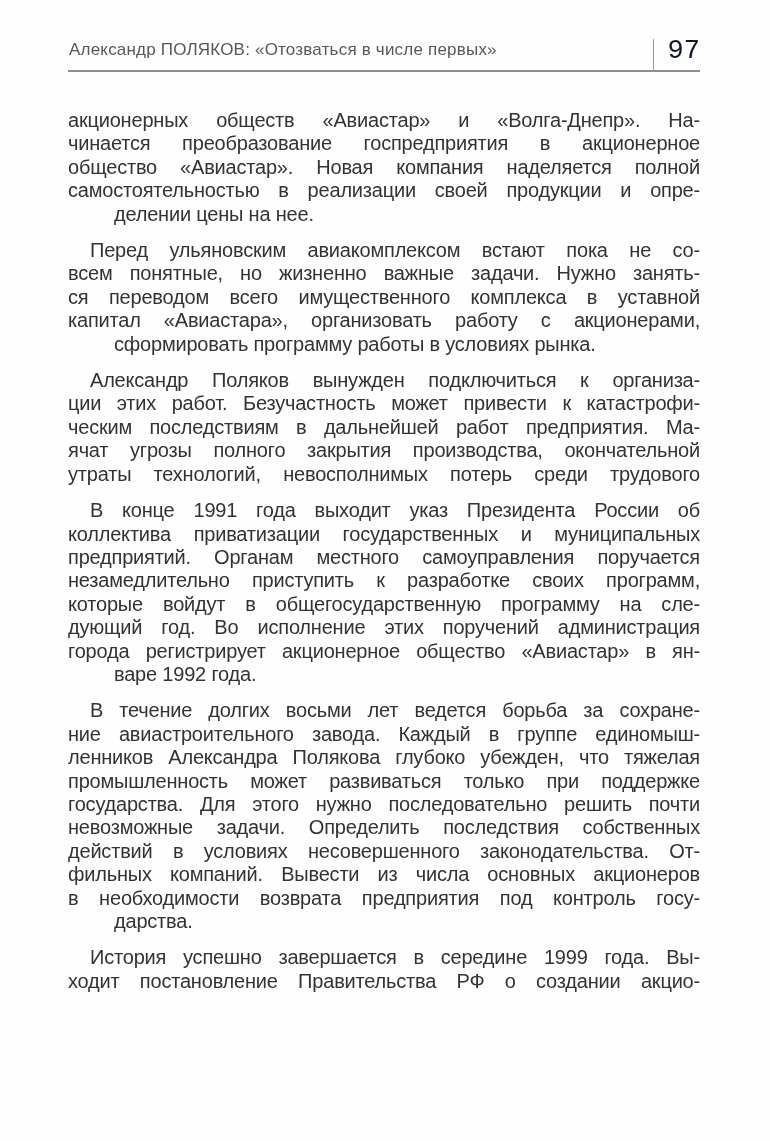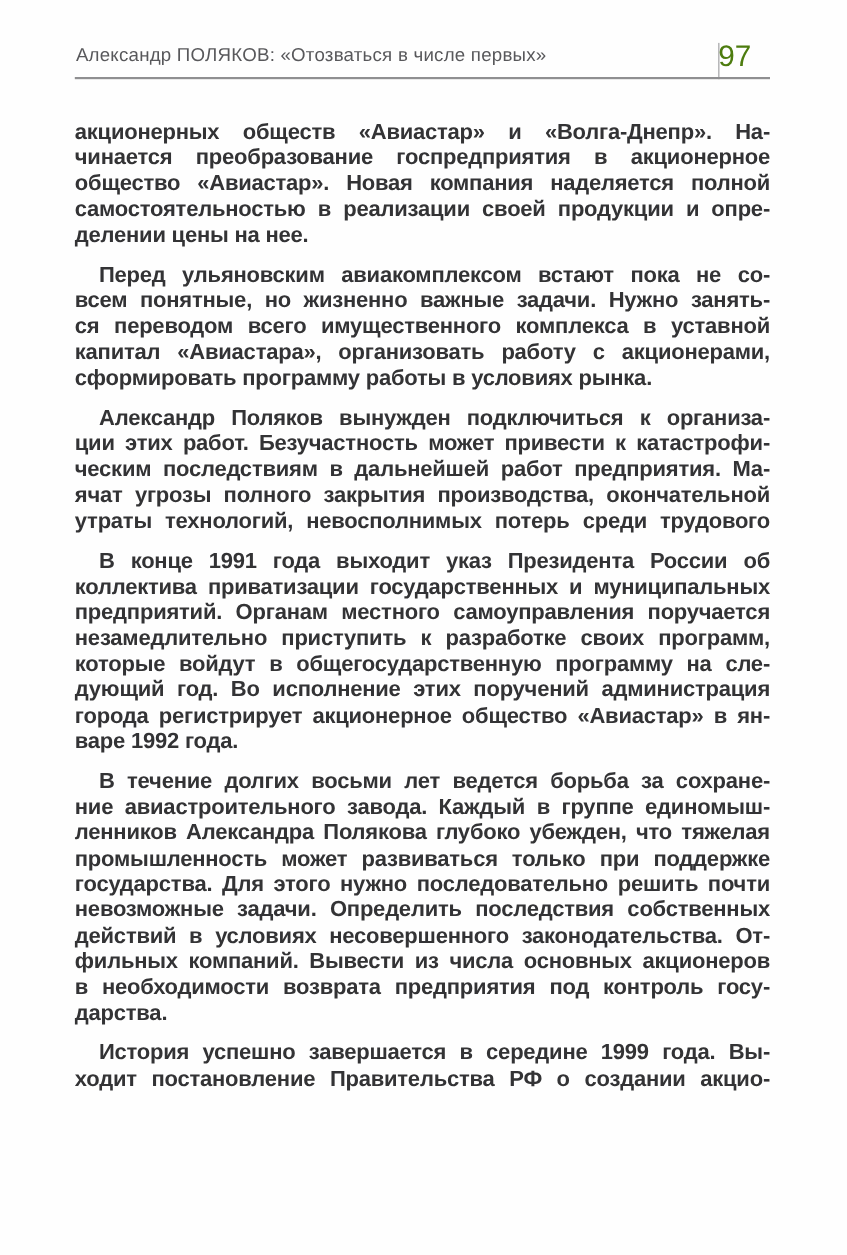--- a/index.html
+++ b/index.html
@@ -32,23 +32,24 @@
     top: 39px;
     width: 1px;
     height: 33px;
     background: #9b9b9d;
   }
   .page-number {
     position: absolute;
     left: 653px;
     top: 36px;
     width: 47px;
-    text-align: left;
+    text-align: right;
     font-size: 27px;
-    color: #4d7c0f;
+    color: #0f172a;
+    font-family: Liberation Mono, monospace;
   }
   .header-rule {
     position: absolute;
     left: 68px;
     top: 70px;
     width: 632px;
     height: 2px;
     background: #8f8f91;
   }
   
@@ -57,29 +58,29 @@
     left: 68px;
     top: 109px;
     width: 632px;
     font-size: 20px;
     line-height: 23.4px;
     color: #333335;
     letter-spacing: -0.2px;
   }
   .paragraph {
     margin: 0 0 13px 0;
-    font-weight: bold;
   }
   .line {
     text-align: justify;
     text-align-last: justify;
     text-justify: inter-word;
   }
   .line.last {
     text-align-last: left;
+    margin-left: 46px;
   }
   .line.indent {
     padding-left: 22px;
   }
 </style>
 </head>
 <body>
 
 <div class="page">
 

